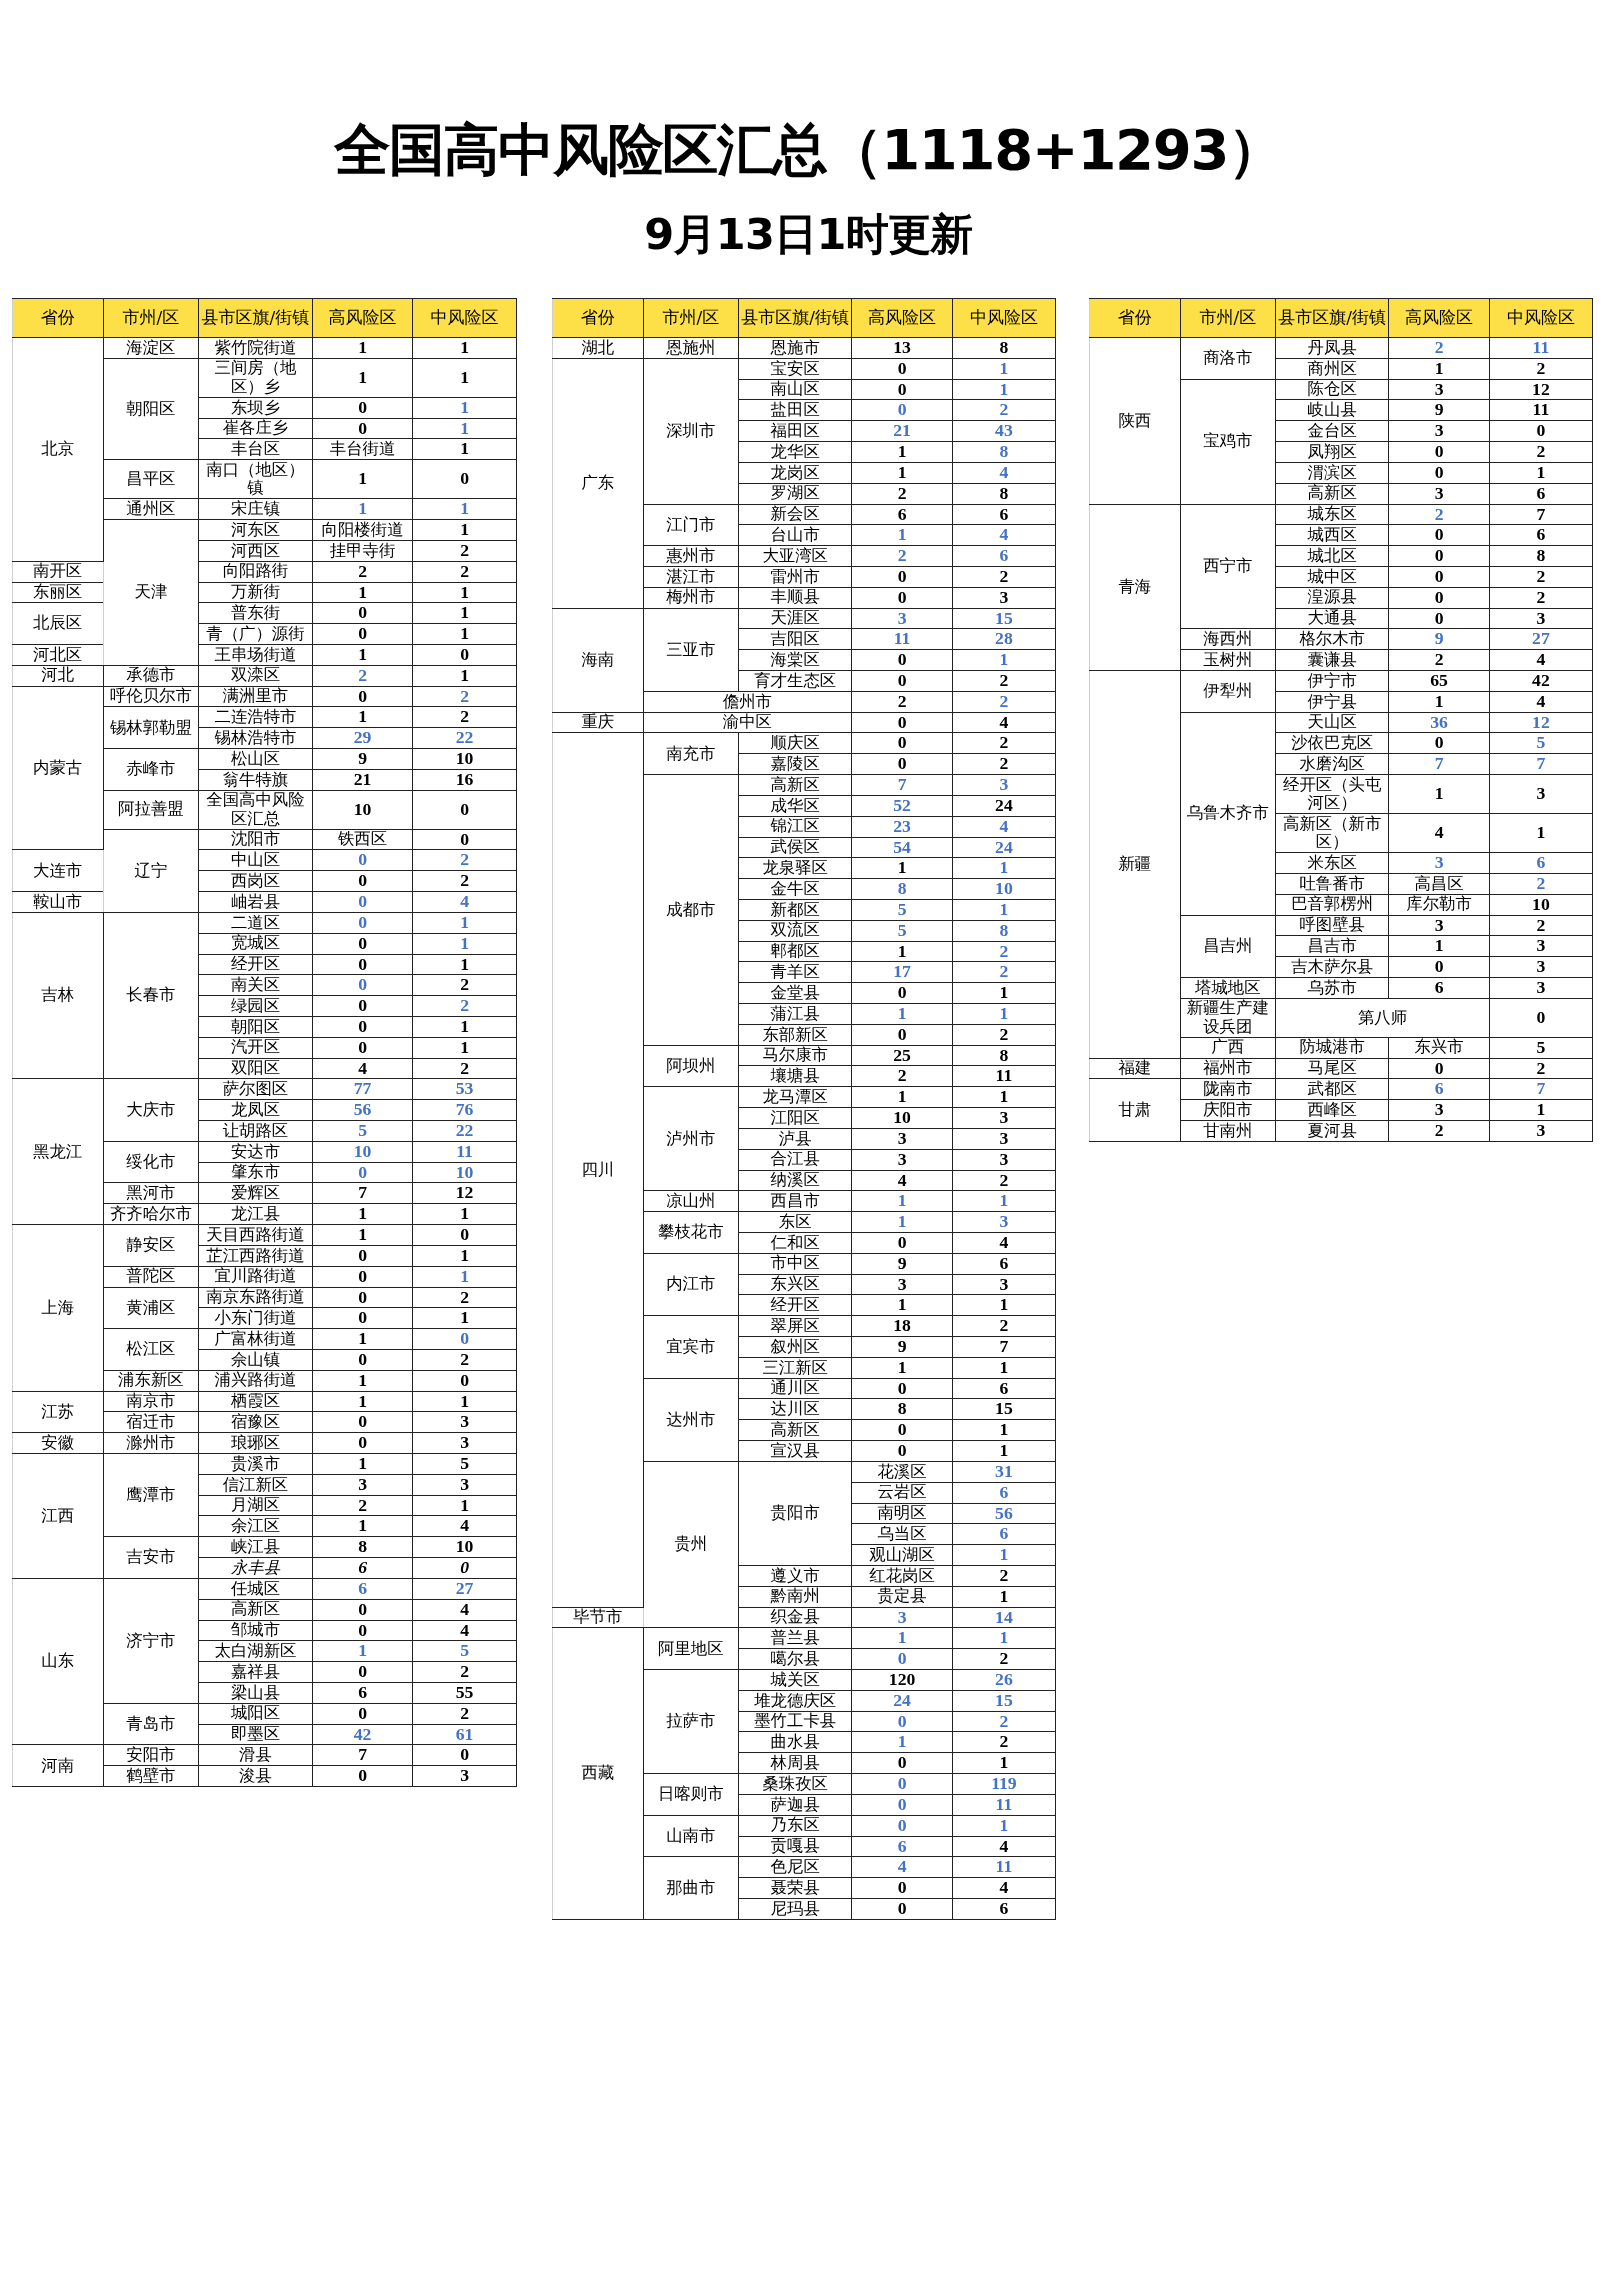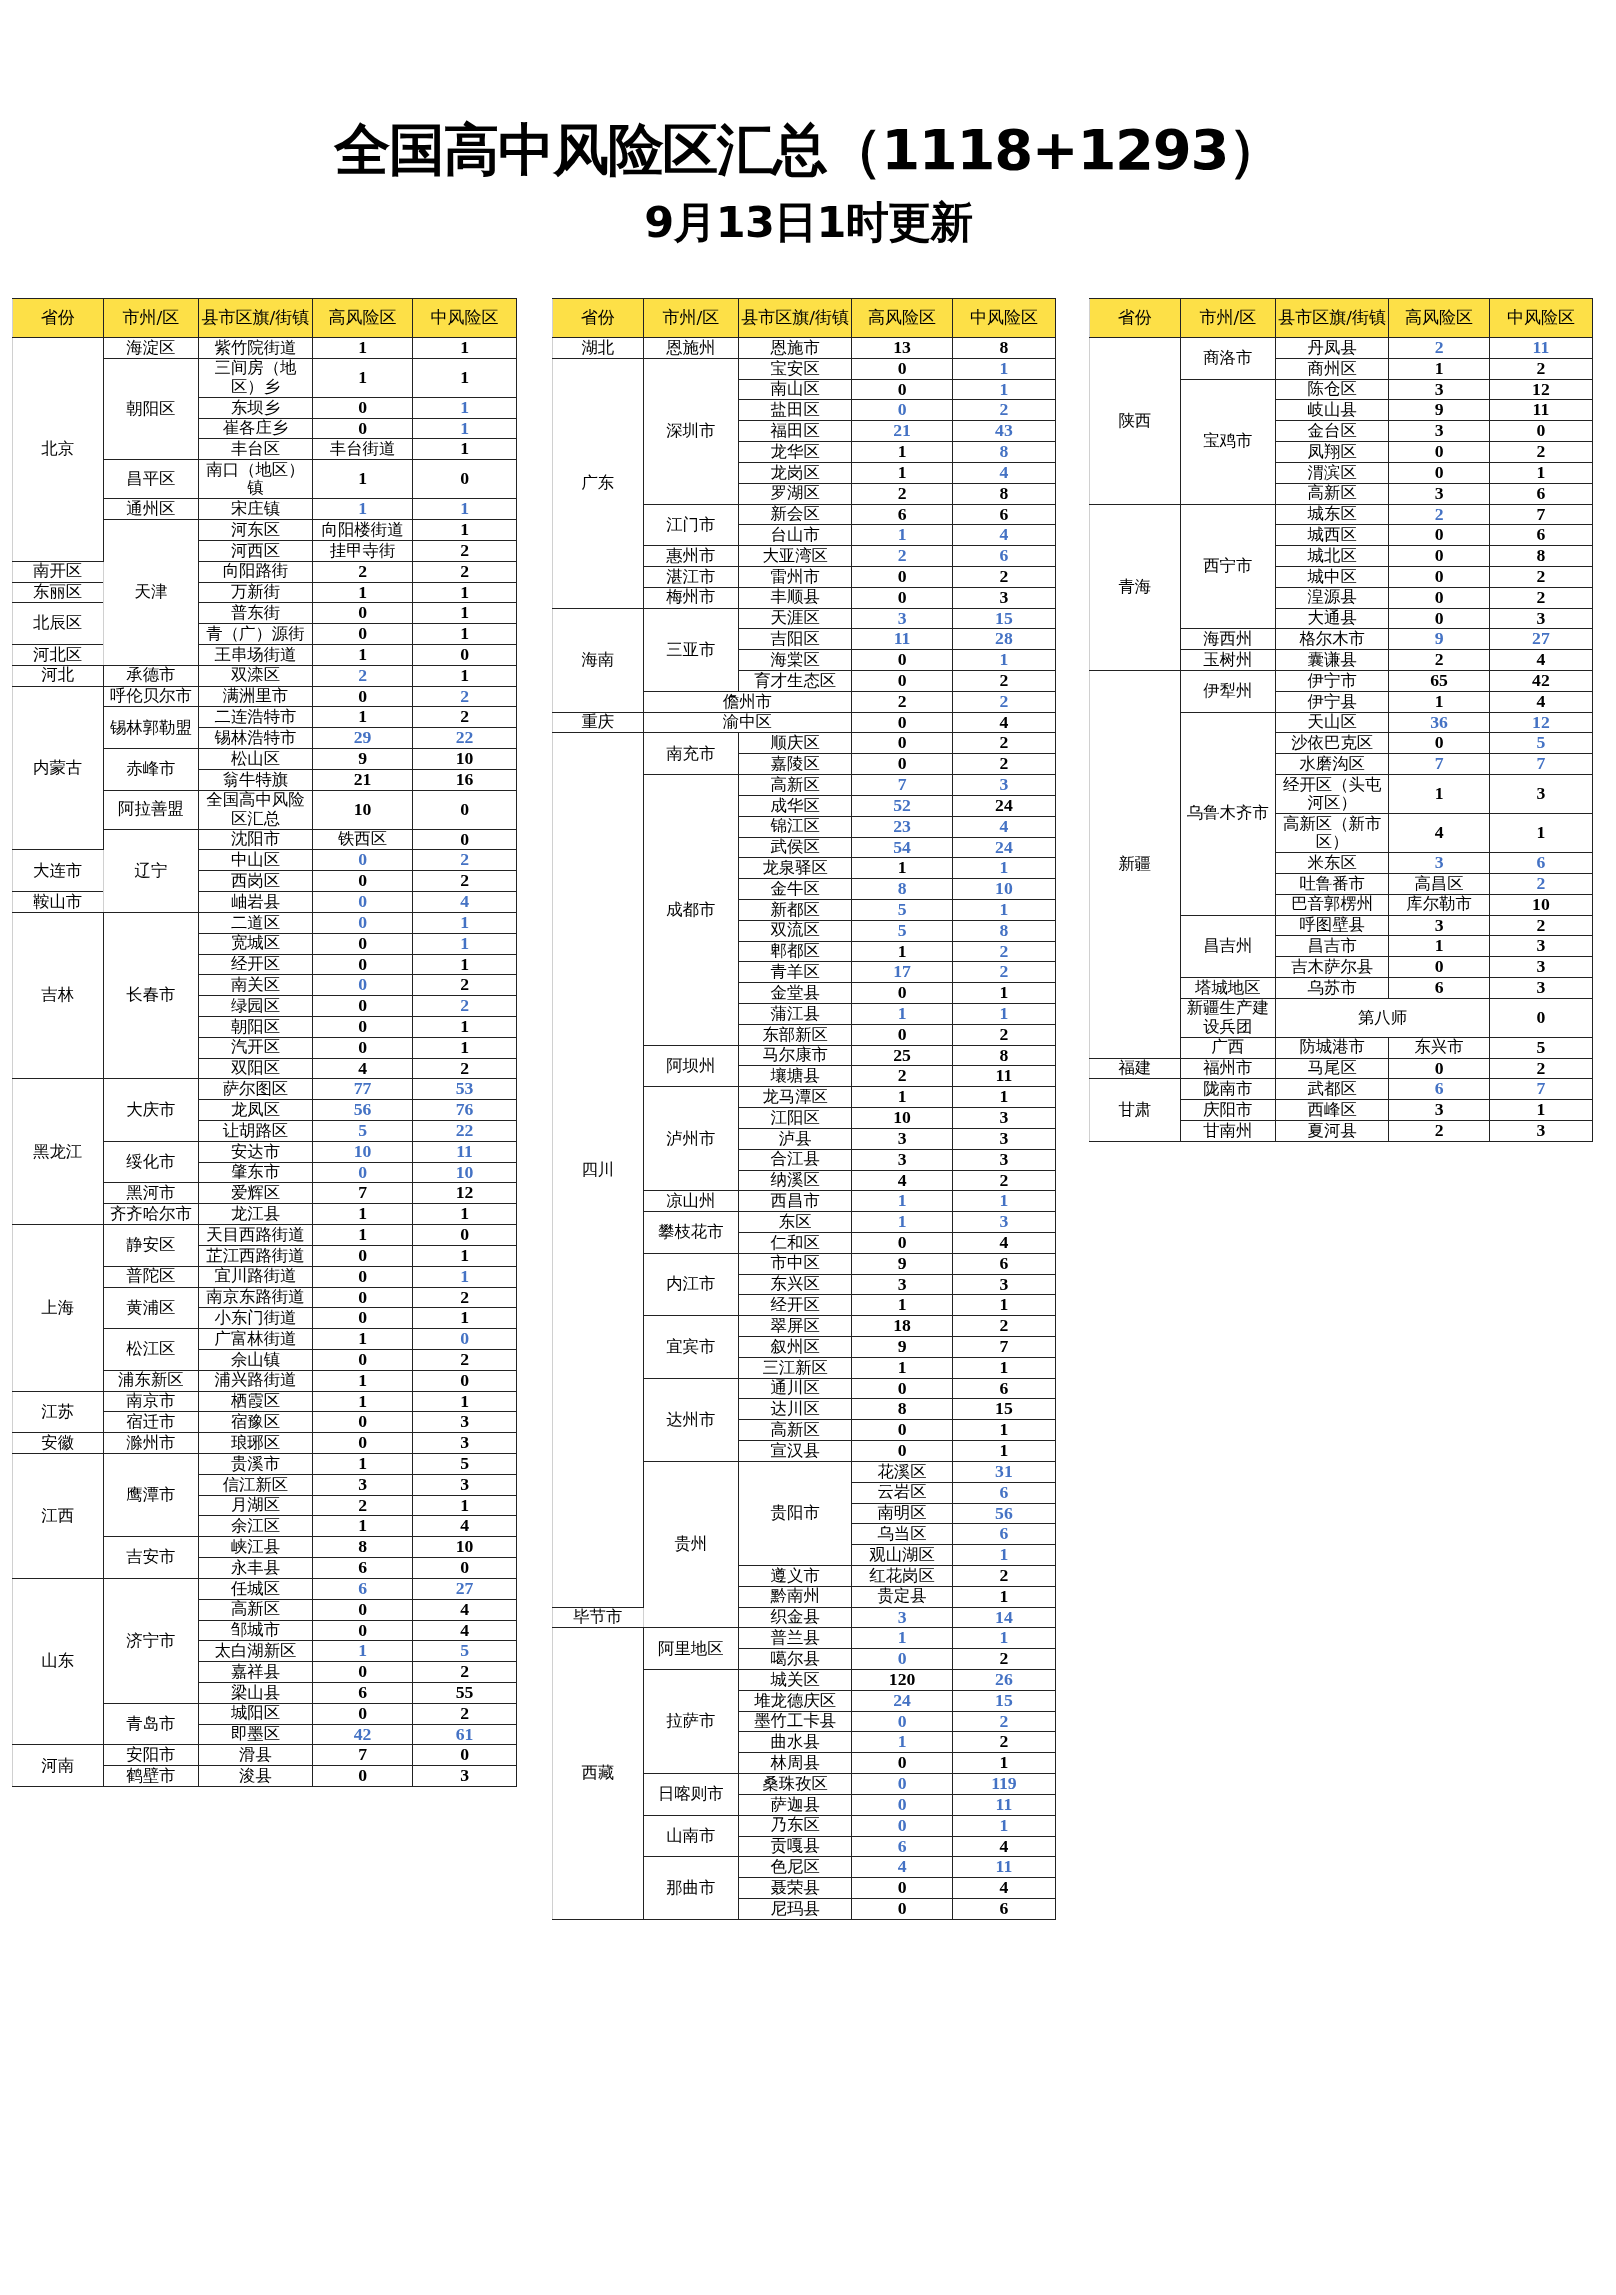--- a/index.html
+++ b/index.html
@@ -1,19 +1,19 @@
 <!DOCTYPE html>
 <html style="font-size:10.5px"><head>
 <meta charset="utf-8">
 <style>
   html, body { margin: 0; padding: 0; background: #ffffff; }
   body { width: 1617px; height: 2295px; position: relative; font-family: "DejaVu Serif", "Liberation Serif", serif; color: #000; }
   .title { position: absolute; left: 0; width: 1617px; text-align: center; font-family: "DejaVu Sans", "Liberation Sans", sans-serif; font-weight: bold; }
   .title.main { top: 113px; font-size: 56px; letter-spacing: -1.3px; }
-  .title.sub { top: 194px; font-size: 43px; letter-spacing: -0.7px; }
+  .title.sub { top: 206px; font-size: 43px; letter-spacing: -0.7px; }
   .panel { position: absolute; top: 298px; }
   table.risk { border-collapse: collapse; table-layout: fixed; width: 100%; }
   table.risk th, table.risk td { border: 1.3px solid #222; text-align: center; vertical-align: middle; padding: 0 1.3px; line-height: 1.12; overflow: hidden; }
   table.risk th { background: #fde047; font-weight: normal; font-size: 17px; height: 38px; }
   table.risk td { font-size: 16.4px; }
   table.risk td.num { font-weight: bold; font-family: "Liberation Serif", "DejaVu Serif", serif; font-size: 17.7px; }
   table.risk td.num.blue { color: #4472c4; }
   table.risk td.prov { border-left-color: #ccc; }
   table.risk tr > :first-child { border-left: 0.7px solid #d0d0d0; }
 </style>
@@ -360,21 +360,21 @@
           <td>余江区</td>
           <td class="num">1</td>
           <td class="num">4</td>
         </tr>
         <tr style="height: 19.4px;">
           <td rowspan="2">吉安市</td>
           <td>峡江县</td>
           <td class="num">8</td>
           <td class="num">10</td>
         </tr>
-        <tr style="height: 19.4px;">
+        <tr style="height: 19.4px; font-style: italic;">
           <td>永丰县</td>
           <td class="num">6</td>
           <td class="num">0</td>
         </tr>
         <tr style="height: 19.4px;">
           <td rowspan="8" class="prov">山东</td>
           <td rowspan="6">济宁市</td>
           <td>任城区</td>
           <td class="num blue">6</td>
           <td class="num blue">27</td>

